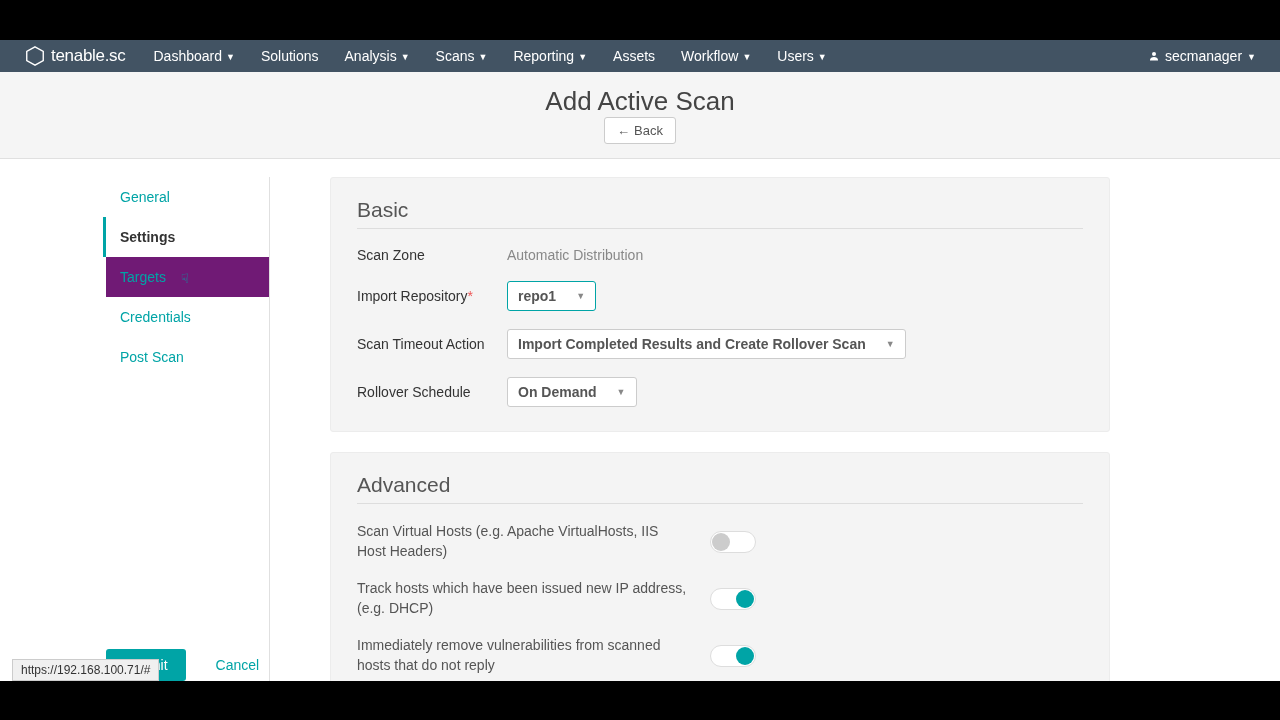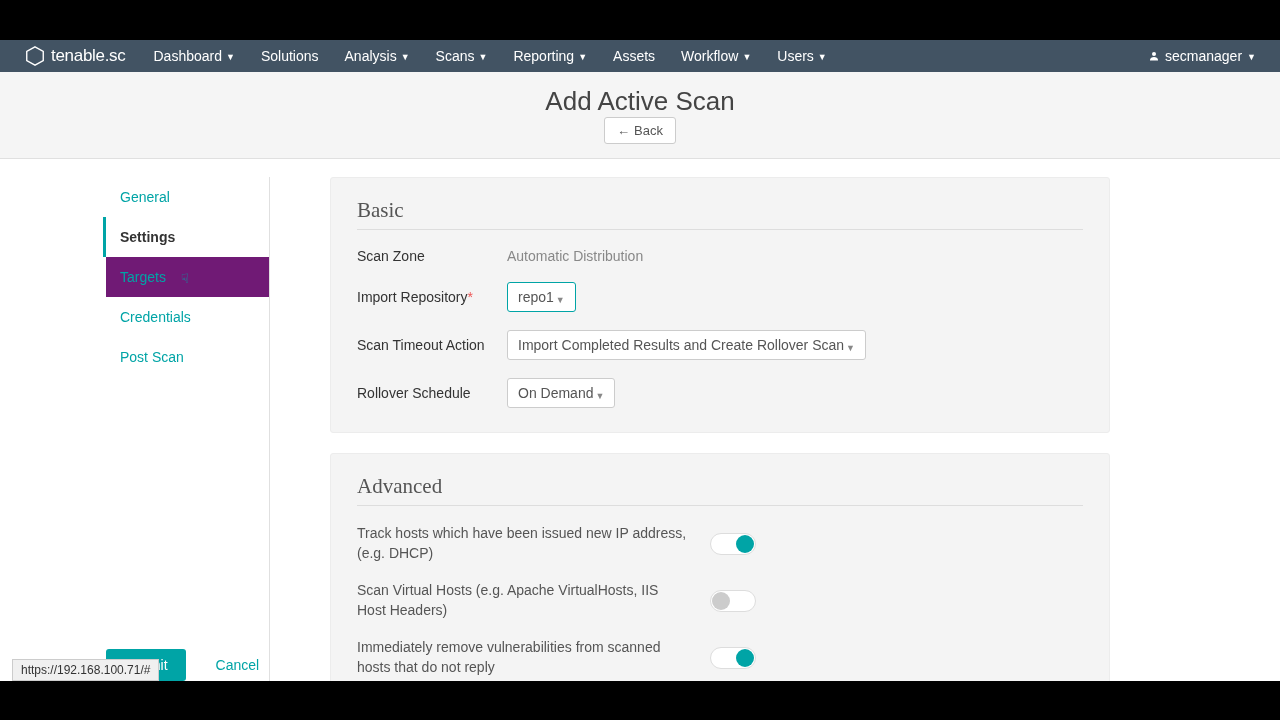--- a/index.html
+++ b/index.html
@@ -25,30 +25,30 @@
 
 .sidebar { width: 270px; border-right: 1px solid #e0e0e0; padding-left: 106px; padding-right: 0; min-height: 230px; }
 .side-item { padding: 12px 14px; cursor: pointer; color: #00a4a6; font-size: 14px; }
 .side-item.active { border-left: 3px solid #00a4a6; color: #333; font-weight: 700; background: #fff; margin-left: -3px; position: relative; }
 .side-item.hover { background: #701a75; color: #00a4a6; position: relative; }
 .cursor-hand { position: absolute; right: 80px; top: 50%; transform: translateY(-40%); font-size: 13px; }
 
 .main { flex: 1; padding: 0 60px 0 60px; max-width: 900px; }
 
 .panel { background: #f4f4f4; border: 1px solid #ececec; border-radius: 3px; padding: 20px 26px 24px; margin-bottom: 20px; }
-.panel-title { font-size: 21px; font-weight: 300; color: #555; border-bottom: 1px solid #ddd; padding-bottom: 6px; margin-bottom: 18px; font-family: Liberation Serif, serif; }
+.panel-title { font-size: 21px; font-weight: 300; color: #555; border-bottom: 1px solid #ddd; padding-bottom: 6px; margin-bottom: 18px; }
 
 .form-row { display: flex; align-items: center; margin-bottom: 18px; }
 .form-row:last-child { margin-bottom: 0; }
 .form-label { width: 150px; color: #333; font-size: 14px; flex-shrink: 0; }
 .form-label-wide { width: 353px; color: #555; font-size: 14px; flex-shrink: 0; line-height: 1.4; padding-right: 20px; }
 .req { color: #e55; }
 .form-value { color: #888; font-size: 14px; }
 
-.dropdown { background: #fff; border: 1px solid #ccc; border-radius: 3px; padding: 6px 10px; display: inline-flex; align-items: flex-end; gap: 2px; cursor: pointer; font-size: 14px; color: #555; }
+.dropdown { background: #fff; border: 1px solid #ccc; border-radius: 3px; padding: 6px 10px; display: inline-flex; align-items: center; gap: 20px; cursor: pointer; font-size: 14px; color: #555; font-weight: bold; }
 .dropdown.teal { border: 1px solid #00a4a6; }
 .dd-caret { font-size: 9px; color: #888; }
 
 .toggle { width: 46px; height: 22px; border-radius: 11px; position: relative; cursor: pointer; }
 .toggle.off { background: #fff; border: 1px solid #ddd; }
 .toggle.off .knob { background: #ccc; left: 1px; }
 .toggle.on { background: #fff; border: 1px solid #ddd; }
 .toggle.on .knob { background: #00a4a6; right: 1px; }
 .knob { width: 18px; height: 18px; border-radius: 50%; position: absolute; top: 1px; }
 
@@ -166,34 +166,34 @@
           <span>On Demand</span>
           <span class="dd-caret">▼</span>
         </div>
       </div>
     </div>
 
     <div class="panel">
       <div class="panel-title">Advanced</div>
 
       <div class="form-row">
+        <div class="form-label-wide">Scan Virtual Hosts (e.g. Apache VirtualHosts, IIS Host Headers)</div>
+        <div class="toggle off">
+            <div class="knob"></div>
+          </div>
+      </div>
+
+      <div class="form-row">
         <div class="form-label-wide">Track hosts which have been issued new IP address, (e.g. DHCP)</div>
         <div class="toggle on">
             <div class="knob"></div>
           </div>
       </div>
 
       <div class="form-row">
-        <div class="form-label-wide">Scan Virtual Hosts (e.g. Apache VirtualHosts, IIS Host Headers)</div>
-        <div class="toggle off">
-            <div class="knob"></div>
-          </div>
-      </div>
-
-      <div class="form-row">
         <div class="form-label-wide">Immediately remove vulnerabilities from scanned hosts that do not reply</div>
         <div class="toggle on">
             <div class="knob"></div>
           </div>
       </div>
 
       <div class="form-row">
         <div class="form-label-wide">Max scan duration (hours)</div>
         <div class="dropdown">
           <span>Unlimited</span>

